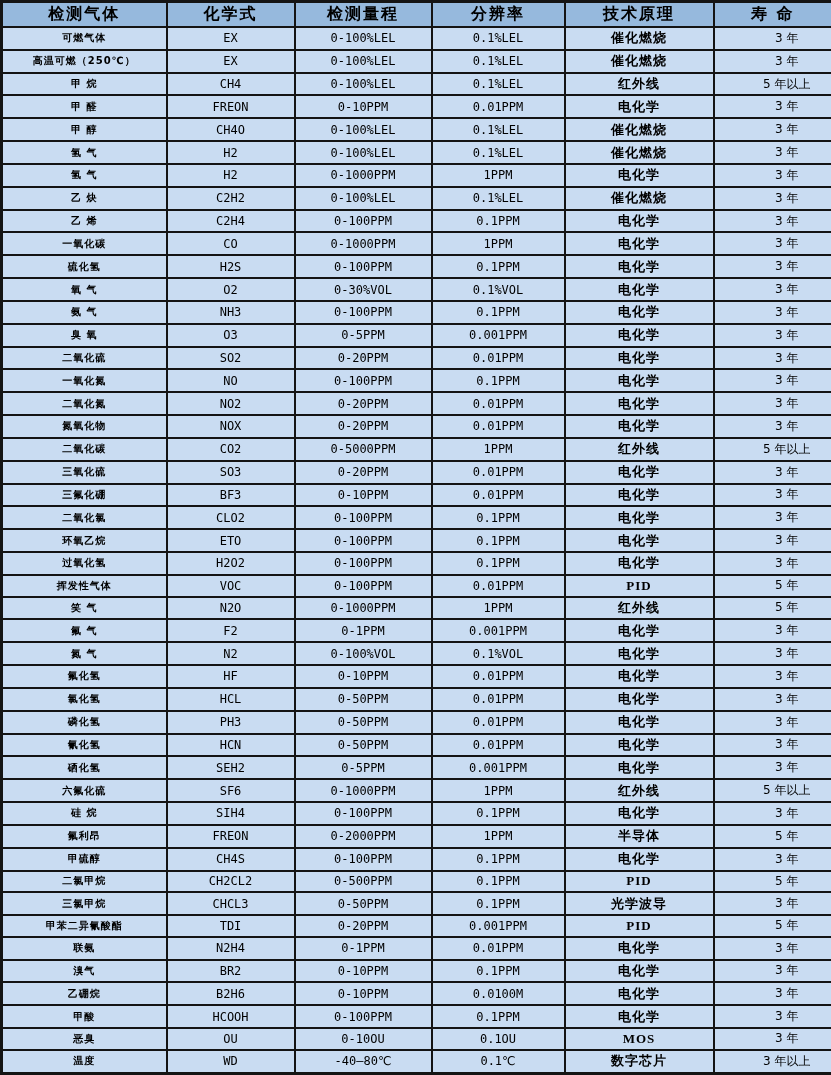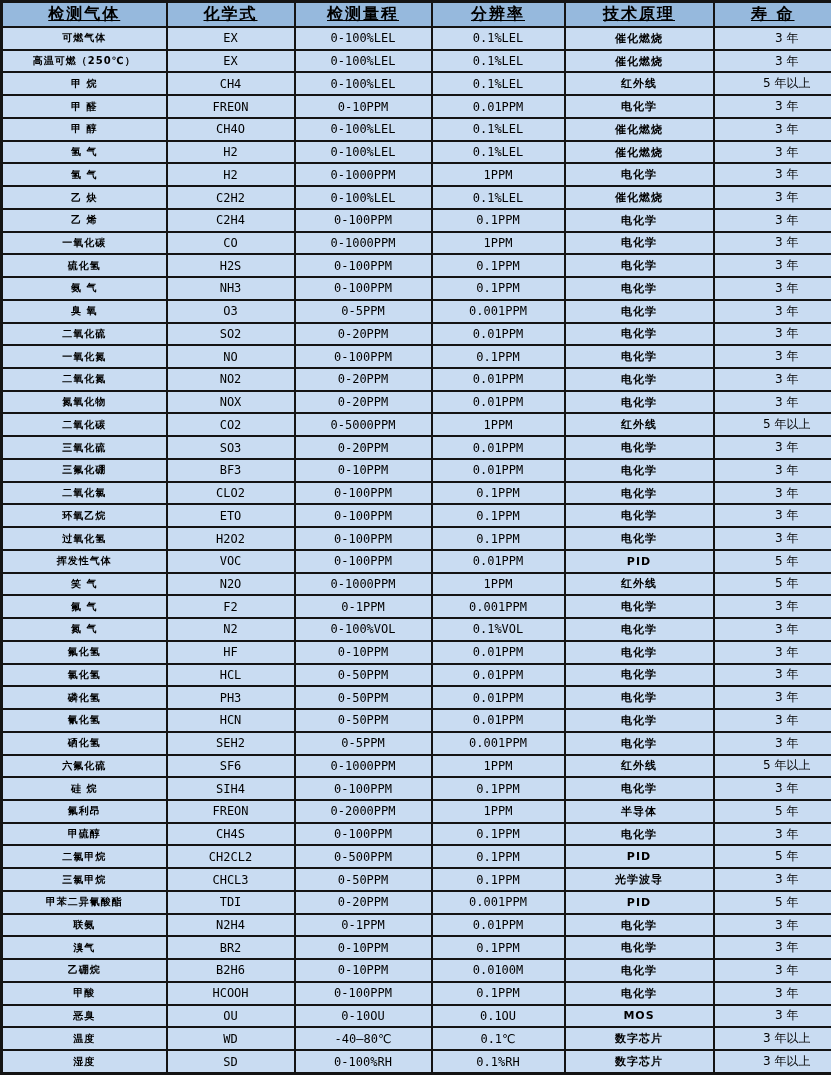--- a/index.html
+++ b/index.html
@@ -19,25 +19,25 @@
     border:2px solid var(--border);
     text-align:center;vertical-align:middle;
     padding:0;color:var(--text);
     background:var(--row_bg);
     overflow:hidden;white-space:nowrap;
     font-family:"DejaVu Sans",sans-serif;
   }
   th{
     background:var(--header_bg);
     font-size:16px;font-weight:bold;
-    height:23px;letter-spacing:2px;text-decoration:underline;
+    height:23px;letter-spacing:2px;
   }
   .c-name{font-size:10px;font-weight:bold;letter-spacing:1px;}
   .c-mono{font-family:"DejaVu Sans Mono","DejaVu Sans",monospace;font-size:12px;}
-  .c-tech{font-size:11px;font-weight:bold;letter-spacing:1px;}
+  .c-tech{font-size:13px;font-weight:bold;letter-spacing:1px;font-family:Liberation Serif, serif;}
   .c-life{font-size:12px;padding-left:28px;}
 </style>
 </head>
 <body>
 
 <table>
   <colgroup>
       <col style="width: 165px;">
       <col style="width: 128px;">
       <col style="width: 137px;">
@@ -138,20 +138,28 @@
       </tr>
       <tr>
         <td class="c-name">硫化氢</td>
         <td class="c-mono">H2S</td>
         <td class="c-mono">0-100PPM</td>
         <td class="c-mono">0.1PPM</td>
         <td class="c-tech">电化学</td>
         <td class="c-life">3 年</td>
       </tr>
       <tr>
+        <td class="c-name">氧 气</td>
+        <td class="c-mono">O2</td>
+        <td class="c-mono">0-30%VOL</td>
+        <td class="c-mono">0.1%VOL</td>
+        <td class="c-tech">电化学</td>
+        <td class="c-life">3 年</td>
+      </tr>
+      <tr>
         <td class="c-name">氨 气</td>
         <td class="c-mono">NH3</td>
         <td class="c-mono">0-100PPM</td>
         <td class="c-mono">0.1PPM</td>
         <td class="c-tech">电化学</td>
         <td class="c-life">3 年</td>
       </tr>
       <tr>
         <td class="c-name">臭 氧</td>
         <td class="c-mono">O3</td>
@@ -409,22 +417,14 @@
         <td class="c-life">3 年</td>
       </tr>
       <tr>
         <td class="c-name">温度</td>
         <td class="c-mono">WD</td>
         <td class="c-mono">-40—80℃</td>
         <td class="c-mono">0.1℃</td>
         <td class="c-tech">数字芯片</td>
         <td class="c-life">3 年以上</td>
       </tr>
-      <tr>
-        <td class="c-name">湿度</td>
-        <td class="c-mono">SD</td>
-        <td class="c-mono">0-100%RH</td>
-        <td class="c-mono">0.1%RH</td>
-        <td class="c-tech">数字芯片</td>
-        <td class="c-life">3 年以上</td>
-      </tr>
     </tbody>
 </table>
 
 </body></html>

